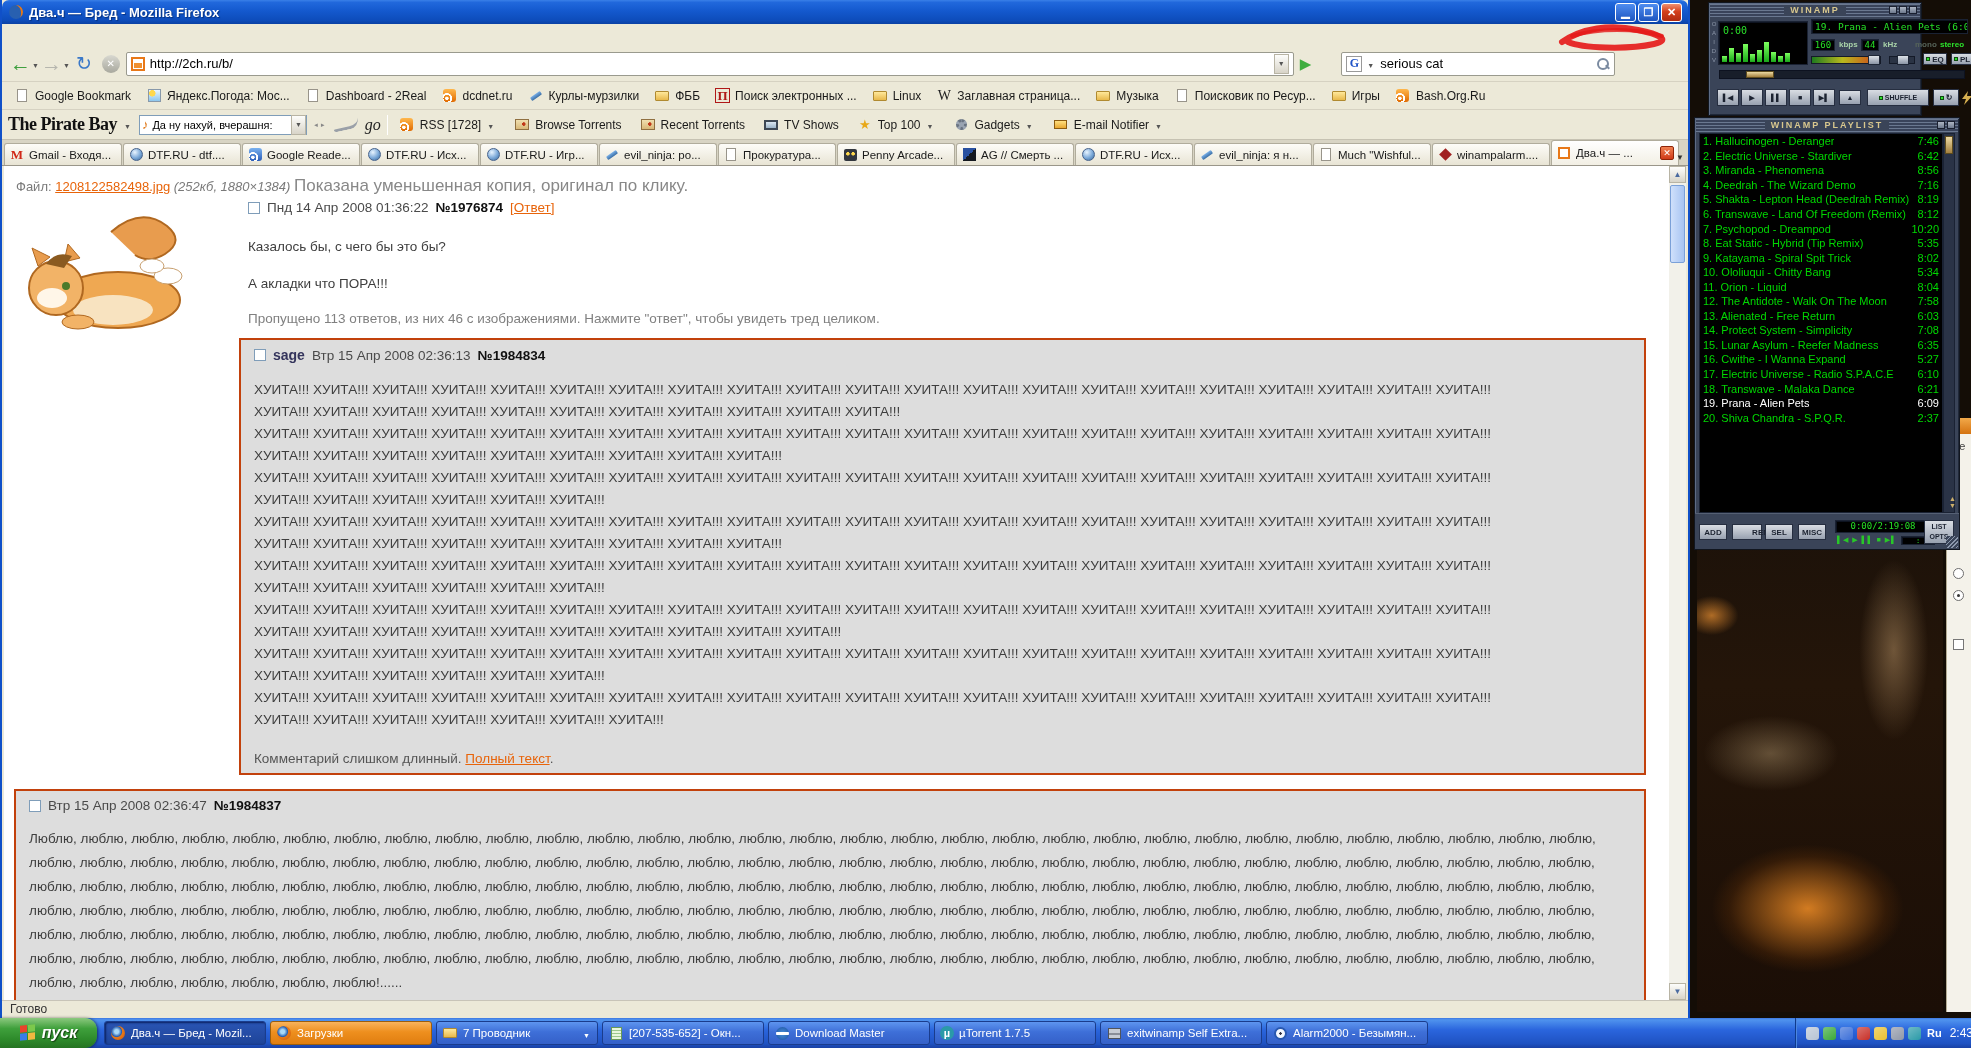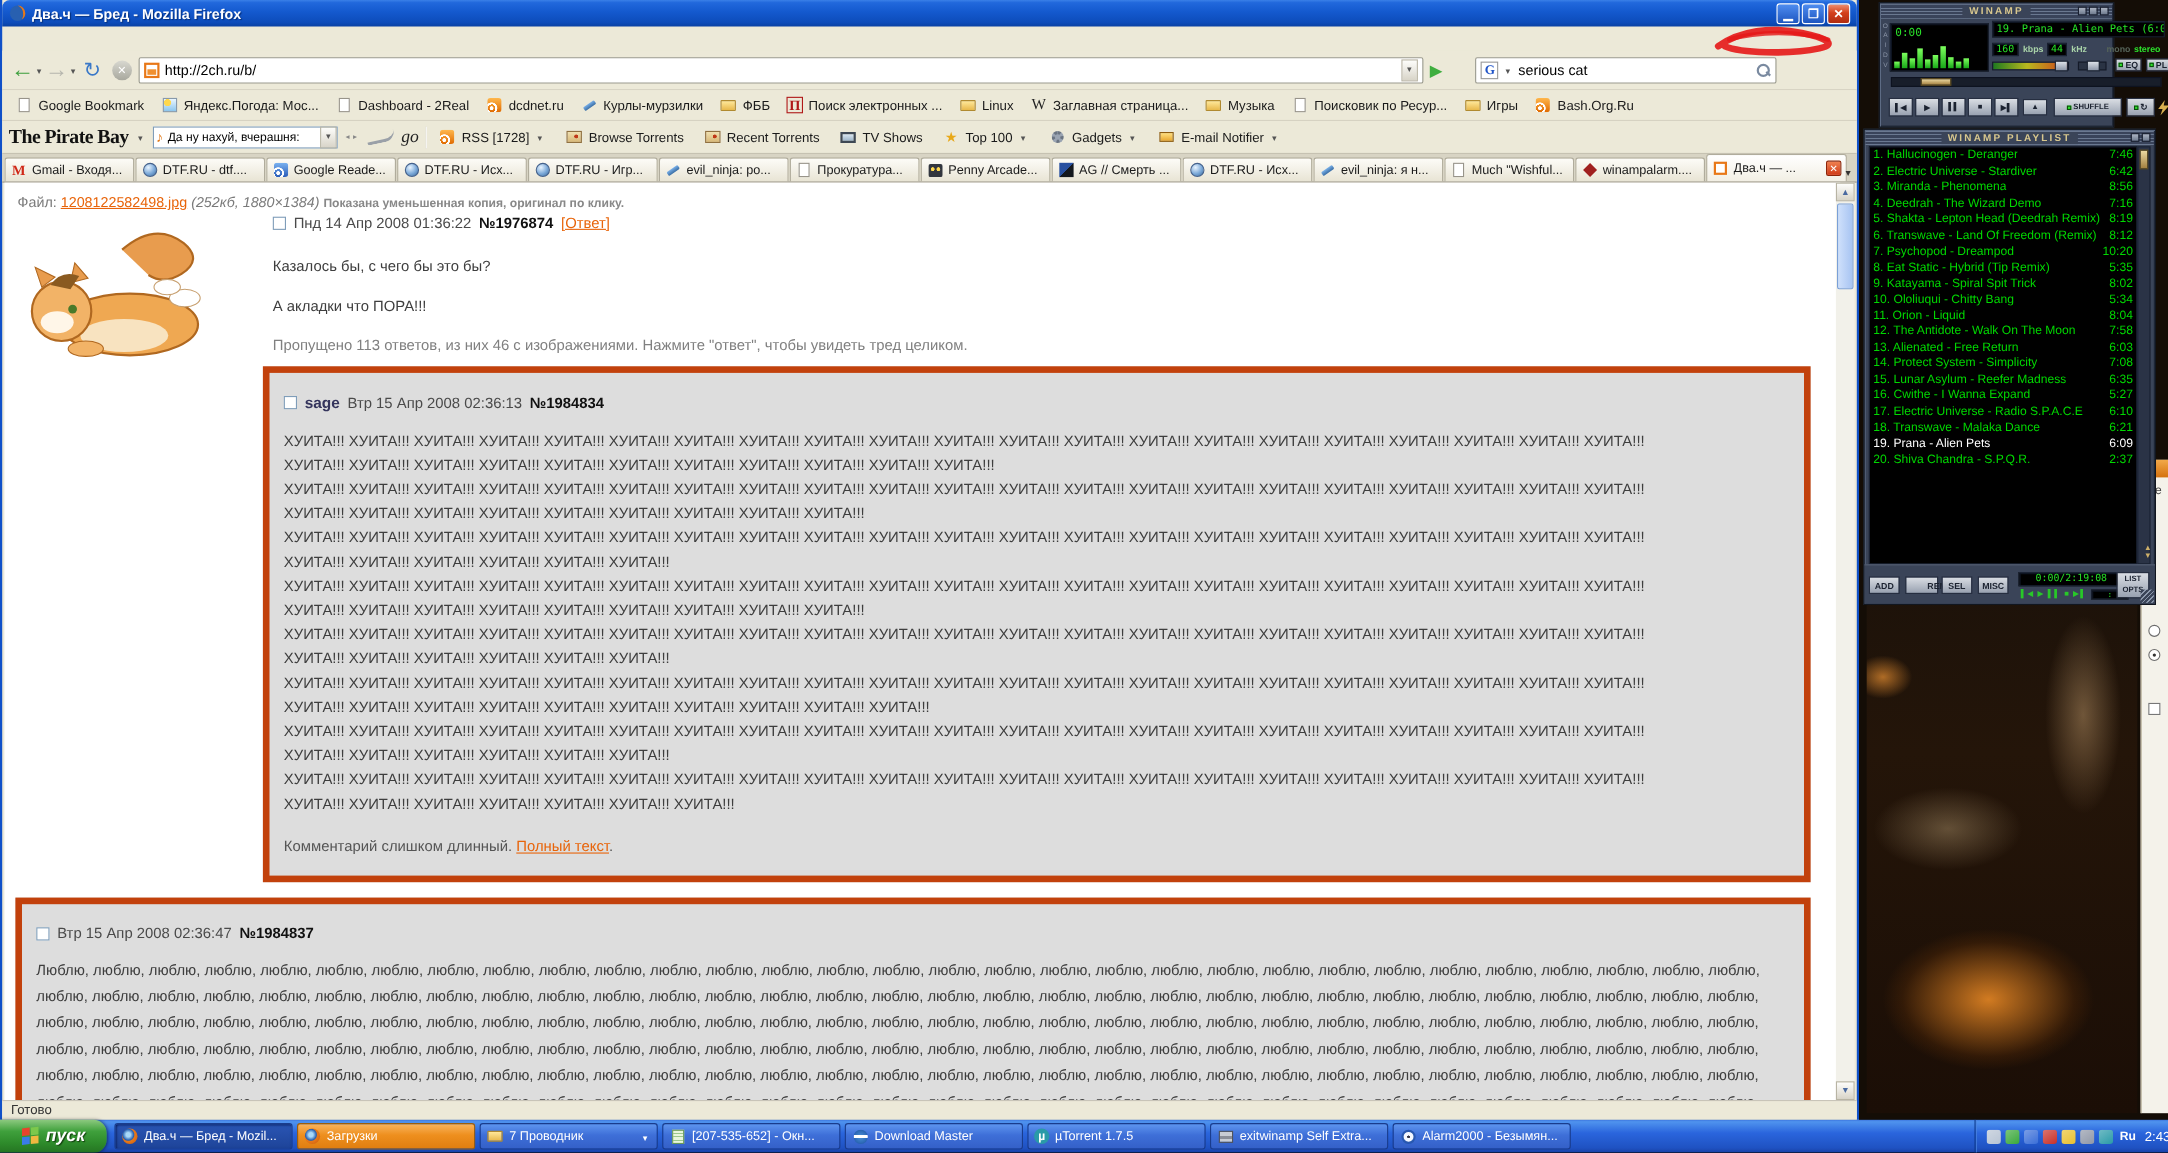--- a/index.html
+++ b/index.html
@@ -147,32 +147,32 @@
   .tab-label{font-size:11.5px;color:#1a1a1a;white-space:nowrap;overflow:hidden;flex:1;}
   .tabclose{width:14px;height:14px;background:linear-gradient(#f08050,#cf3a18);border:1px solid #8e2408;border-radius:2px;
     color:#fff;font-size:9px;display:flex;align-items:center;justify-content:center;}
   #alltabs{position:absolute;right:4px;bottom:3px;font-size:8px;color:#333;}
 
   #content{position:absolute;left:2px;top:166px;width:1669px;height:834px;background:#fff;overflow:hidden;
     color:#3e3e3e;font-size:13.5px;}
   #file-line{margin:10px 0 2px 12px;font-size:13px;color:#7a7a7a;}
   .olink{color:#e8640a;text-decoration:underline;}
   #file-meta{font-style:italic;}
-  #file-note{font-size:11px;color:#888;font-weight:bold;}
+  #file-note{font-size:17px;color:#888;}
   #op-row{margin-left:12px;margin-top:4px;}
   #thumb{float:left;width:180px;height:140px;}
   #op-body{margin-left:232px;}
   .post-header{font-size:13.5px;color:#4a4a4a;display:flex;align-items:center;gap:7px;}
   .chk{width:12px;height:12px;background:#fff;border:1px solid #7f9db9;display:inline-block;flex:none;}
   .pnum{font-weight:bold;color:#111;}
   .pname{font-weight:bold;color:#34345c;font-size:14px;}
   #op-line1{margin:24px 0 0 232px;}
   #op-line2{margin:22px 0 0 232px;}
   #op-omitted{margin:20px 0 12px 232px;color:#808080;}
-  .reply-block{background:#dddddd;border:6px solid #c2410c;padding:19px 13px;}
+  .reply-block{background:#dddddd;border:2px solid #c2410c;padding:7px 13px;}
   #sage-block{margin:0 27px 0 235px;}
   #wall1{margin-top:16px;}
   .wall-line{white-space:nowrap;overflow:hidden;line-height:22px;color:#3e3e3e;}
   #wall1-footer{margin-top:20px;color:#555;}
   #love-block{margin:14px 27px 0 10px;}
   #wall2{margin-top:14px;line-height:24px;color:#3e3e3e;}
 
   #vscroll{position:absolute;right:2px;top:166px;width:17px;height:834px;background:#f2f1ea;}
   .sbtn{position:absolute;left:0;width:17px;height:17px;background:linear-gradient(#fdfdfb,#d8d4c8);
     border:1px solid #b8b4a4;color:#4a6aa0;font-size:8px;display:flex;align-items:center;justify-content:center;}

